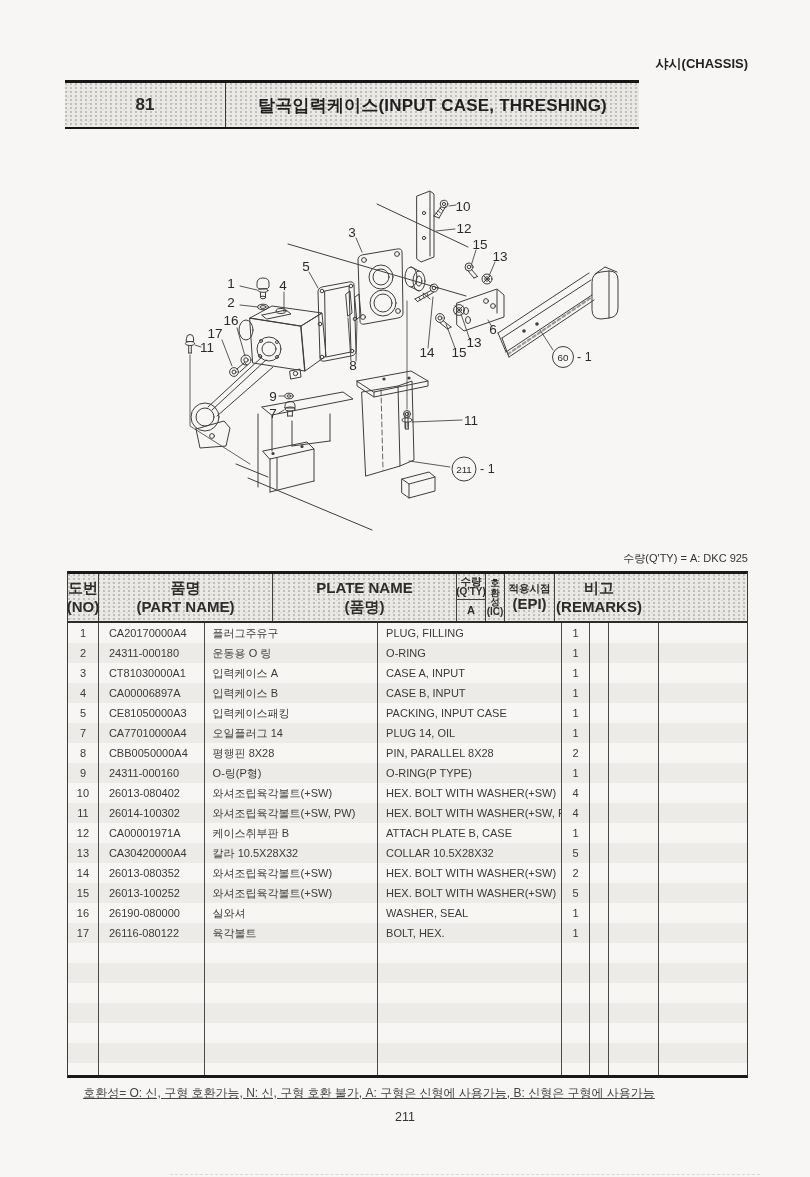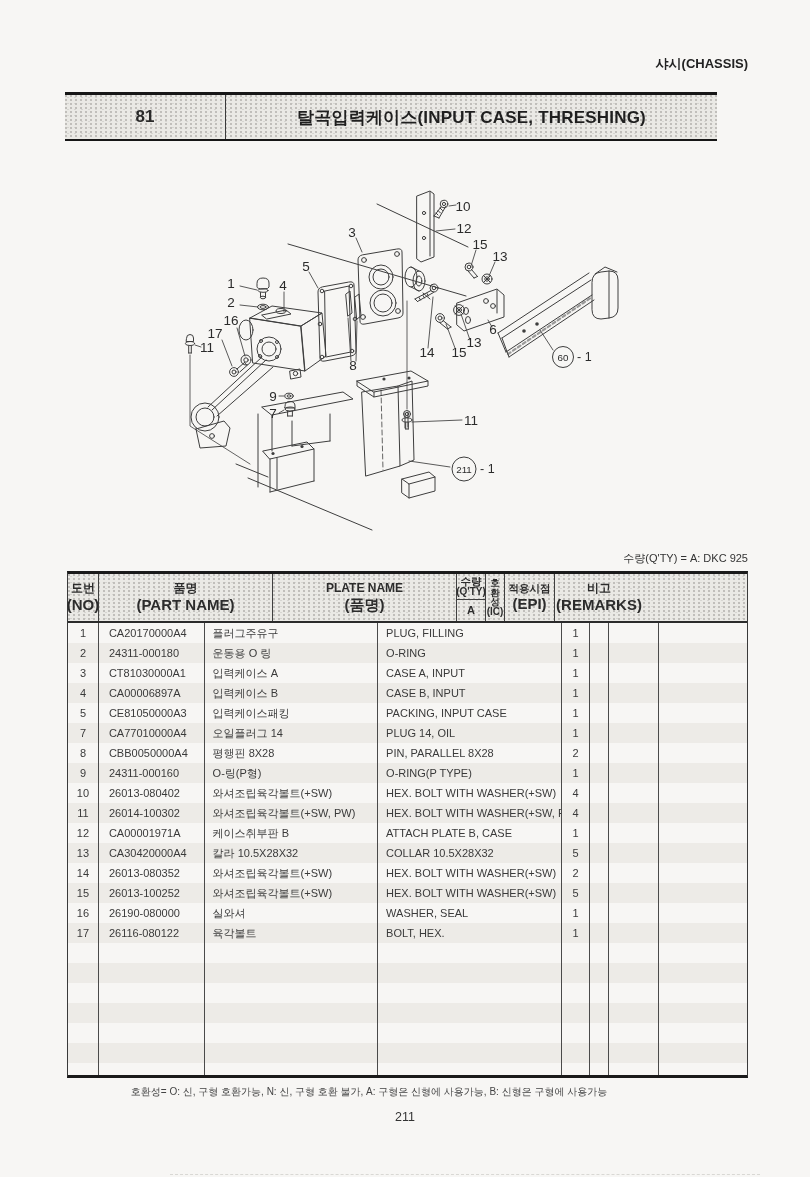--- a/index.html
+++ b/index.html
@@ -3,35 +3,35 @@
 <meta charset="utf-8">
 <style>
   html,body{margin:0;padding:0;}
   .page{position:relative;width:810px;height:1177px;background:#f7f6f4;
         font-family:"Liberation Sans","DejaVu Sans",sans-serif;color:#2e2e2e;overflow:hidden;}
   .speckle{background-color:#eae9e5;
     background-image:radial-gradient(circle at 1px 1px,#bdbcb8 .7px,transparent .8px),
                      radial-gradient(circle at 3px 2.5px,#d6d5d1 .6px,transparent .7px);
     background-size:5px 4px,7px 6px;}
   .chassis-label{position:absolute;top:55px;right:62px;font-size:13px;font-weight:bold;color:#222;}
-  .title-bar{position:absolute;left:65px;top:92px;width:652px;height:49px;box-sizing:border-box;
+  .title-bar{position:absolute;left:65px;top:80px;width:574px;height:49px;box-sizing:border-box;
      border-top:3px solid #161616;border-bottom:2px solid #161616;display:flex;}
   .title-bar .cell{display:flex;align-items:center;justify-content:center;height:100%;box-sizing:border-box;}
   .fig-no{width:161px;border-right:1.5px solid #3a3a3a;font-size:17px;font-weight:bold;color:#2a2a2a;}
   .fig-title{flex:1;font-size:17px;font-weight:bold;letter-spacing:.2px;color:#1f1f1f;}
   .qty-note{position:absolute;top:551px;right:62px;font-size:11px;color:#333;}
   
   .ptable{position:absolute;left:67px;top:571px;width:681px;box-sizing:border-box;
      border-top:3px solid #1a1a1a;border-bottom:3px solid #1a1a1a;
      border-left:1.2px solid #3a3a3a;border-right:1.2px solid #3a3a3a;}
   .thead{display:flex;height:49px;box-sizing:border-box;border-bottom:2px solid #2b2b2b;}
   .hc{box-sizing:border-box;border-right:1px solid #3f3f3f;display:flex;flex-direction:column;
       align-items:center;justify-content:center;text-align:center;line-height:1.25;}
   .hc:last-child{border-right:none;}
-  .hk{font-size:12px;font-weight:bold;color:#2c2c2c;}
+  .hk{font-size:15px;font-weight:bold;color:#2c2c2c;}
   .hs{font-size:15px;font-weight:bold;color:#2c2c2c;}
   .hq{padding:0;justify-content:space-between;}
   .hq-top{width:100%;box-sizing:border-box;border-bottom:1px solid #3f3f3f;height:26px;
       display:flex;flex-direction:column;align-items:center;justify-content:center;line-height:1;}
   .hq-top .hk{font-size:10.5px;}
   .xs{font-size:10px;font-weight:bold;}
   .hq-bot{flex:1;display:flex;align-items:center;justify-content:center;font-size:11px;font-weight:bold;width:100%;}
   .hic{line-height:1;justify-content:center;}
   .icch{font-size:9.5px;font-weight:bold;}
   .tbody{height:452px;overflow:hidden;}
@@ -43,21 +43,21 @@
       font-size:11px;color:#3a3a3a;white-space:nowrap;overflow:hidden;}
   .tc:last-child{border-right:none;}
   .c-no{width:31px;justify-content:center;}
   .c-pn{width:106px;padding-left:10px;}
   .c-kr{width:174px;padding-left:8px;}
   .c-en{width:184px;padding-left:8px;}
   .c-qty{width:29px;justify-content:center;}
   .c-ic{width:19px;}
   .c-epi{width:50px;}
   .c-rem{width:88px;}
-  .footnote{position:absolute;top:1085px;left:0;width:738px;text-align:center;font-size:10px;color:#444;}
+  .footnote{position:absolute;top:1085px;left:0;width:738px;text-align:center;font-size:12px;color:#444;text-decoration:underline;}
   .pageno{position:absolute;top:1110px;left:0;width:810px;text-align:center;font-size:12.5px;color:#333;}
   .scan-line{position:absolute;top:1174px;left:170px;width:590px;border-top:1px dashed #d9d8d4;}
   
   #diagram{position:absolute;left:0;top:127px;width:810px;height:443px;}
   .art path,.art circle,.art ellipse{stroke:#3e3e3e;fill:none;stroke-width:1;stroke-linejoin:round;stroke-linecap:round;}
   .art .dot{fill:#3e3e3e;stroke:none;}
   .art .dash{stroke-dasharray:5 3;stroke-width:.8;}
   .art .hatch{stroke-dasharray:3 3;stroke-width:2.2;opacity:.5;}
   .art .thin{stroke-width:.8;}
   .ld path{stroke:#474747;fill:none;stroke-width:.9;}

